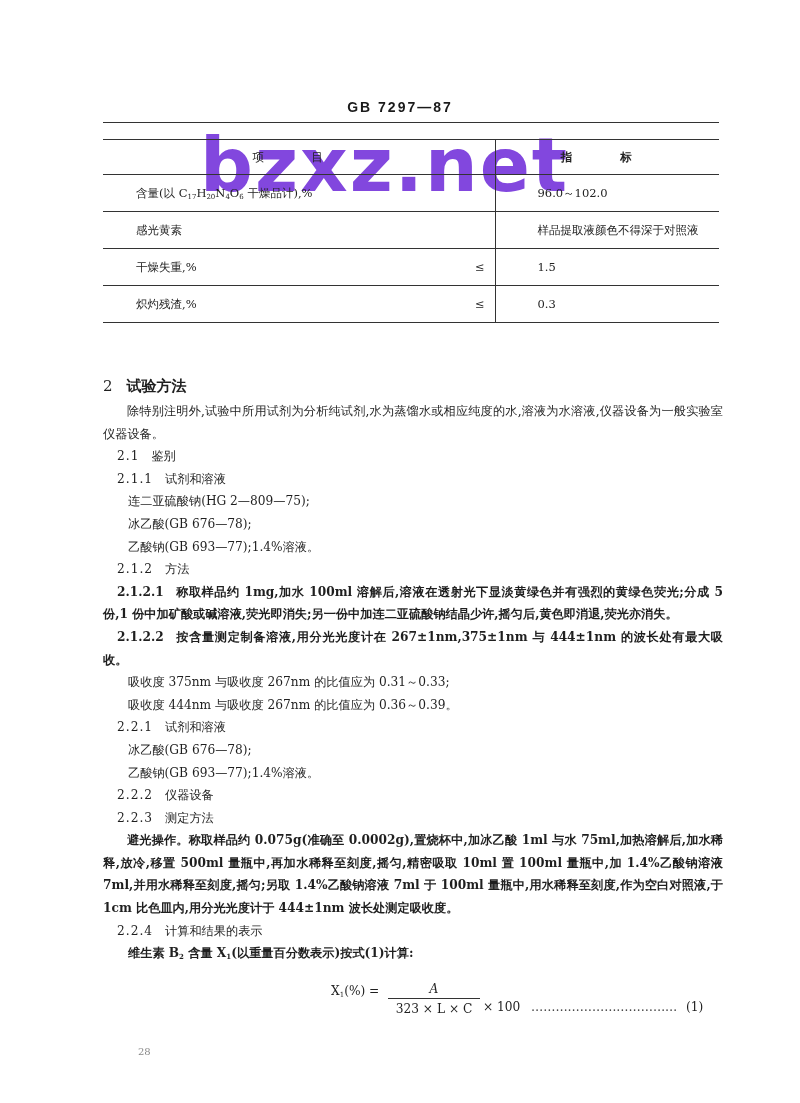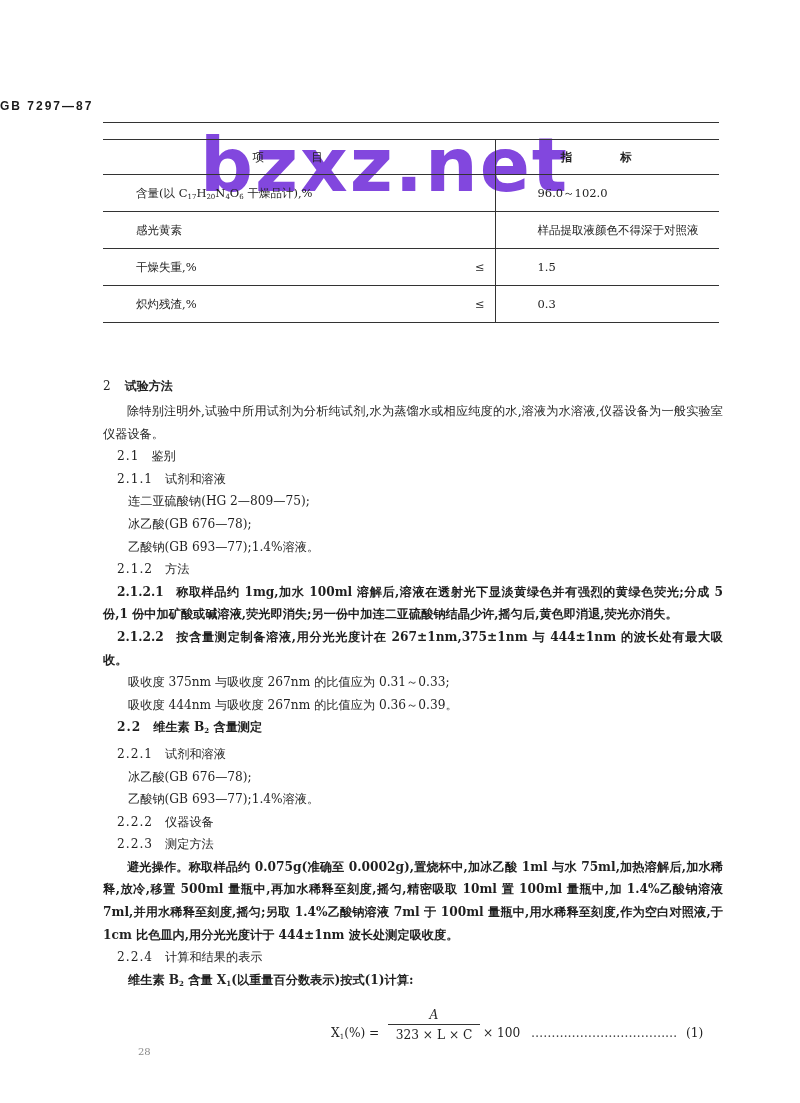--- a/index.html
+++ b/index.html
@@ -18,23 +18,24 @@
     .page {
       position: absolute;
       left: 0; top: 0;
       width: 800px; height: 1103px;
     }
     .std-header {
       position: absolute;
       top: 99px;
       left: 0;
       width: 800px;
+      text-align: center;
       font-family: "Liberation Sans", "DejaVu Sans", sans-serif;
       font-weight: bold;
-      font-size: 12px;
+      font-size: 14px;
       letter-spacing: 2px;
       color: #1a1a1a;
     }
     .header-rule {
       position: absolute;
       left: 103px;
       width: 616px;
       top: 122px;
       height: 0;
       border-top: 1.5px solid #333;
@@ -86,39 +87,39 @@
       left: 103px;
       top: 372px;
       width: 620px;
       font-size: 12.2px;
       line-height: 22.6px;
       color: #1f1f1f;
     }
     .sec-title {
       font-family: "DejaVu Sans", "Liberation Sans", sans-serif;
       font-weight: bold;
-      font-size: 12px;
+      font-size: 15px;
       height: 28px;
       line-height: 28px;
     }
     .sec-title .num { font-weight: normal; margin-right: 14px; font-family: "DejaVu Serif", serif; }
     .para { text-indent: 24px; text-align: justify; }
     .h3 { padding-left: 14px; }
     .h3 .num { margin-right: 12px; letter-spacing: 1px; }
     .item { padding-left: 25px; }
     .bold-para { font-weight: bold; }
     .formula {
       position: relative;
       height: 60px;
       margin-top: 8px;
     }
     .formula .lhs {
       position: absolute;
       left: 228px;
-      top: 19px;
+      top: 3px;
       font-style: normal;
     }
     .frac {
       position: absolute;
       left: 285px;
       top: 3px;
       text-align: center;
       width: 92px;
     }
     .frac .numr { display: block; font-style: italic; border-bottom: 1px solid #333; line-height: 18px; }
@@ -198,21 +199,20 @@
     <div class="item">连二亚硫酸钠(HG 2—809—75);</div>
     <div class="item">冰乙酸(GB 676—78);</div>
     <div class="item">乙酸钠(GB 693—77);1.4%溶液。</div>
 
     <div class="h3"><span class="num">2.1.2</span><span>方法</span></div>
     <div class="para bold-para" style="text-indent:14px;"><span class="num" style="margin-right:12px;">2.1.2.1</span><span>称取样品约 1mg,加水 100ml 溶解后,溶液在透射光下显淡黄绿色并有强烈的黄绿色荧光;分成 5 份,1 份中加矿酸或碱溶液,荧光即消失;另一份中加连二亚硫酸钠结晶少许,摇匀后,黄色即消退,荧光亦消失。</span></div>
     <div class="para bold-para" style="text-indent:14px;"><span class="num" style="margin-right:12px;">2.1.2.2</span><span>按含量测定制备溶液,用分光光度计在 267±1nm,375±1nm 与 444±1nm 的波长处有最大吸收。</span></div>
     <div class="item">吸收度 375nm 与吸收度 267nm 的比值应为 0.31～0.33;</div>
     <div class="item">吸收度 444nm 与吸收度 267nm 的比值应为 0.36～0.39。</div>
 
-    <div class="h3 bold-para"><span class="num">2.2</span><span>维生素 B</span><sub class="chem">2</sub><span> 含量测定</span></div>
     <div class="h3"><span class="num">2.2.1</span><span>试剂和溶液</span></div>
     <div class="item">冰乙酸(GB 676—78);</div>
     <div class="item">乙酸钠(GB 693—77);1.4%溶液。</div>
 
     <div class="h3"><span class="num">2.2.2</span><span>仪器设备</span></div>
 
     <div class="h3"><span class="num">2.2.3</span><span>测定方法</span></div>
     <div class="para bold-para">避光操作。称取样品约 0.075g(准确至 0.0002g),置烧杯中,加冰乙酸 1ml 与水 75ml,加热溶解后,加水稀释,放冷,移置 500ml 量瓶中,再加水稀释至刻度,摇匀,精密吸取 10ml 置 100ml 量瓶中,加 1.4%乙酸钠溶液 7ml,并用水稀释至刻度,摇匀;另取 1.4%乙酸钠溶液 7ml 于 100ml 量瓶中,用水稀释至刻度,作为空白对照液,于 1cm 比色皿内,用分光光度计于 444±1nm 波长处测定吸收度。</div>
 
     <div class="h3"><span class="num">2.2.4</span><span>计算和结果的表示</span></div>

